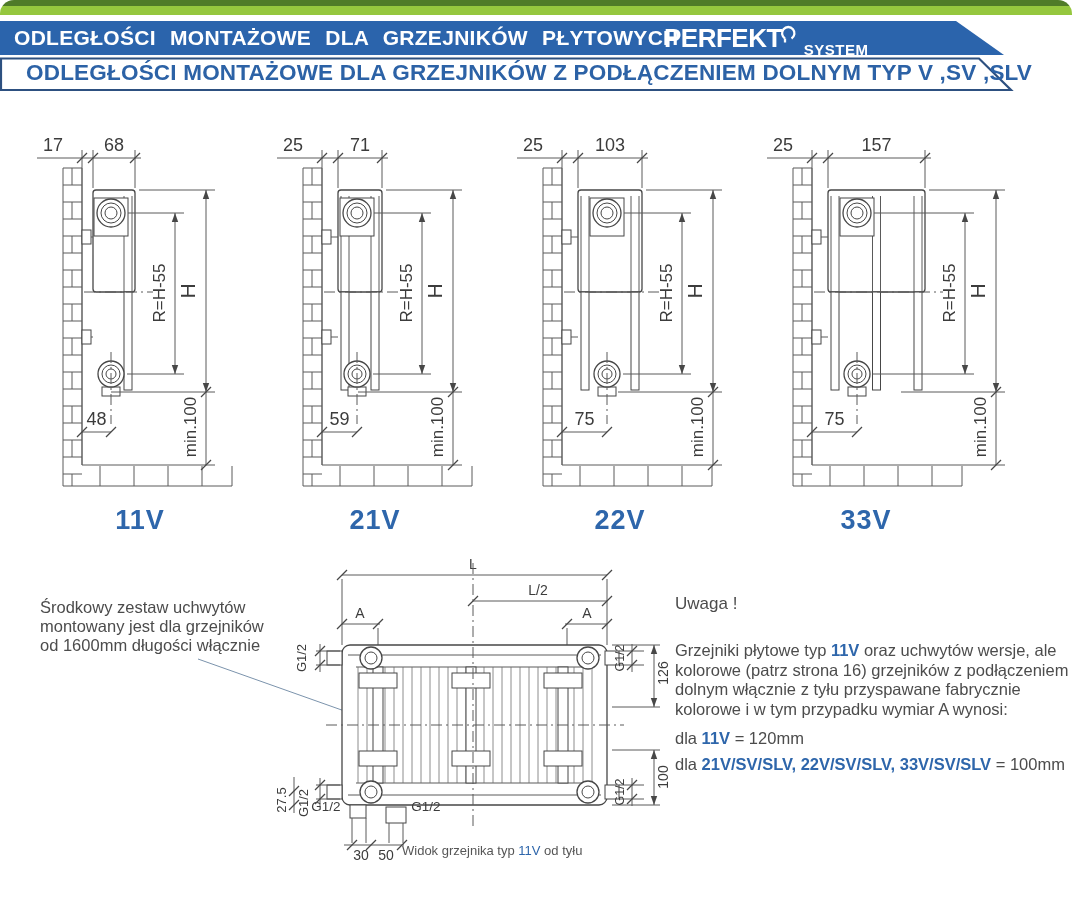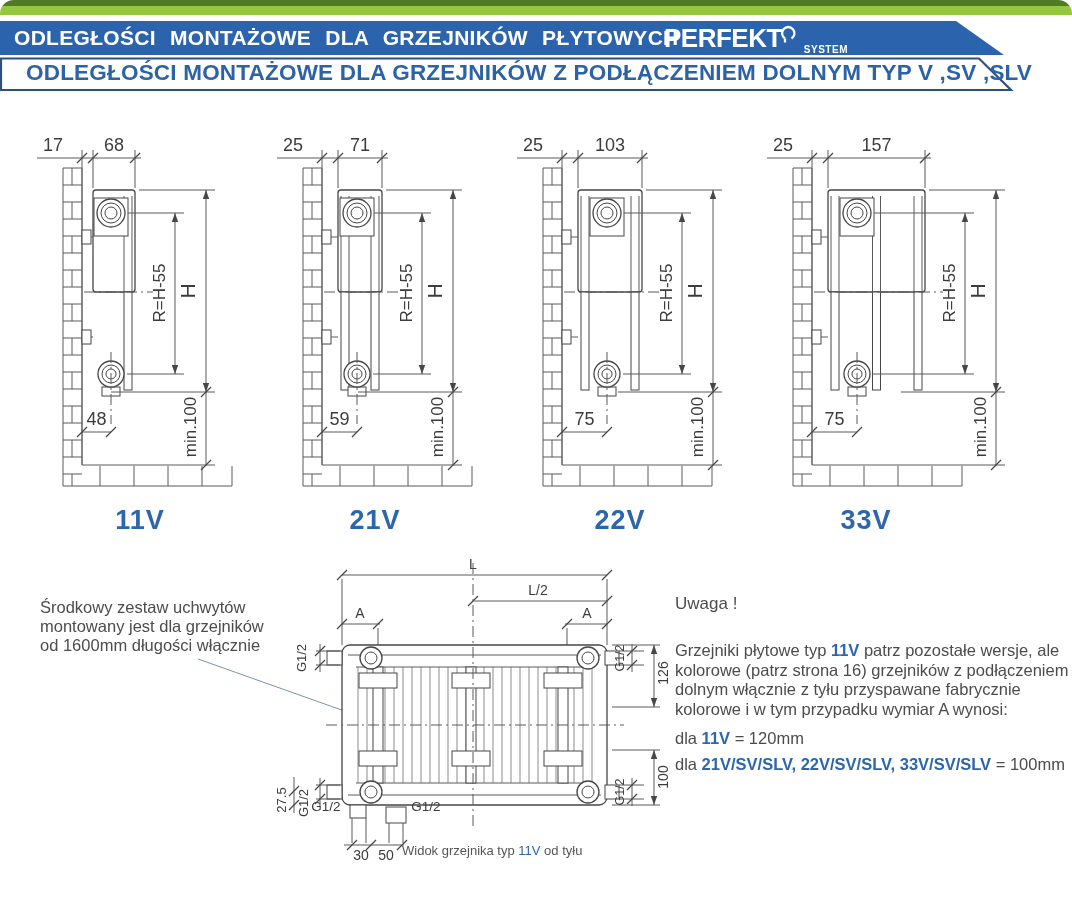--- a/index.html
+++ b/index.html
@@ -7,21 +7,21 @@
         font-family:"Liberation Sans","DejaVu Sans",sans-serif;border-radius:14px;}
   .bar-dark{position:absolute;left:0;top:0;width:1072px;height:6px;background:#4F7B28;}
   .bar-light{position:absolute;left:0;top:6px;width:1072px;height:9px;background:#95C73E;}
   .banner-blue{position:absolute;left:0;top:21px;width:1010px;height:34px;background:#2B64AC;
         clip-path:polygon(0 0,956px 0,1004px 100%,0 100%);display:flex;align-items:center;}
   .banner-title{color:#fff;font-size:21px;font-weight:700;letter-spacing:.3px;word-spacing:8px;
         padding-left:14px;white-space:nowrap;}
   .brand{position:absolute;left:664px;top:0;height:34px;display:flex;align-items:center;color:#fff;}
   .brand-name{font-size:26px;font-weight:800;letter-spacing:-.5px;}
   .brand-mark{margin-left:-2px;margin-top:-8px;}
-  .brand-sub{font-size:10px;font-weight:600;letter-spacing:.5px;margin-left:-1px;margin-top:22px;padding-left:8px;}
+  .brand-sub{font-size:15px;font-weight:600;letter-spacing:.5px;margin-left:-1px;margin-top:22px;padding-left:8px;}
   .banner-sub-shape{position:absolute;left:0;top:57px;}
   .banner-sub-text{position:absolute;left:14px;top:60px;width:960px;font-size:22.5px;font-weight:700;
         color:#2C62A6;white-space:nowrap;letter-spacing:.2px;margin-left:12px;}
   .type-label{position:absolute;top:505px;width:140px;text-align:center;font-size:27px;font-weight:600;
         color:#2E66AB;letter-spacing:1px;}
   svg.canvas{position:absolute;left:0;}
   svg text{font-family:"Liberation Sans","DejaVu Sans",sans-serif;fill:#3C3C3C;}
   .ln{stroke:#474747;stroke-width:1.3;fill:none;}
   .tn{stroke:#5a5a5a;stroke-width:1;fill:none;}
   .tn2{stroke:#474747;stroke-width:1.2;fill:none;}
@@ -571,21 +571,21 @@
 
   <div class="note-left">
     <span>Środkowy zestaw uchwytów</span><br>
     <span>montowany jest dla grzejników</span><br>
     <span>od 1600mm długości włącznie</span>
   </div>
 
   <div class="note-right">
     <div class="nr-head">Uwaga !</div>
     <div class="nr-p">
-      <span>Grzejniki płytowe typ </span><span class="accent">11V</span><span> patrz pozostałe wersje, ale</span><br>
+      <span>Grzejniki płytowe typ </span><span class="accent">11V</span><span> oraz uchwytów wersje, ale</span><br>
       <span>kolorowe (patrz strona 16) grzejników z podłączeniem</span><br>
       <span>dolnym włącznie z tyłu przyspawane fabrycznie</span><br>
       <span>kolorowe i w tym przypadku wymiar A wynosi:</span>
     </div>
     <div class="nr-a1">
       <span>dla </span><span class="accent">11V</span><span> = 120mm</span>
     </div>
     <div class="nr-a2">
       <span>dla </span><span class="accent">21V/SV/SLV, 22V/SV/SLV, 33V/SV/SLV</span><span> = 100mm</span>
     </div>

